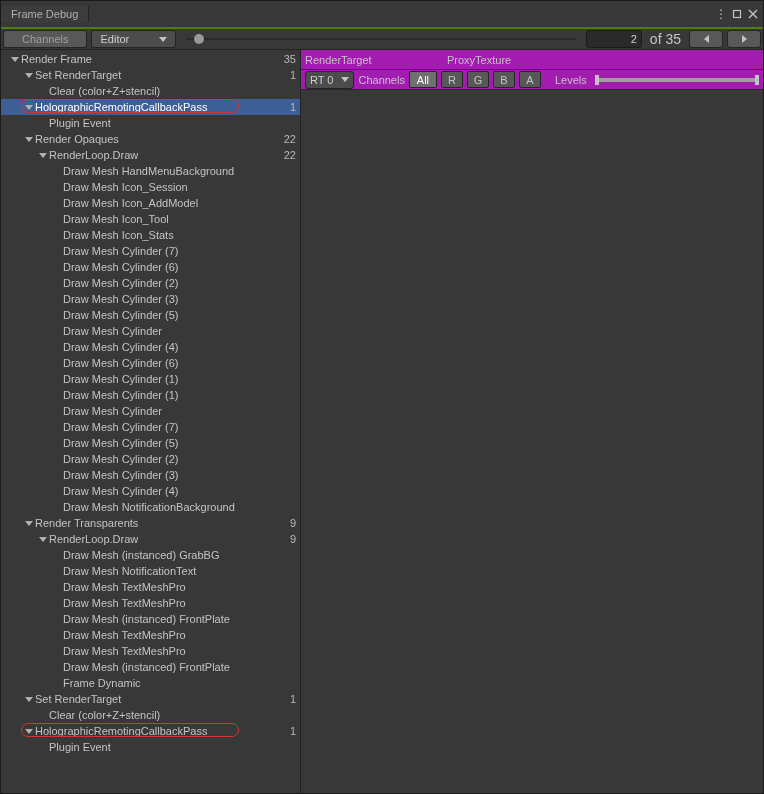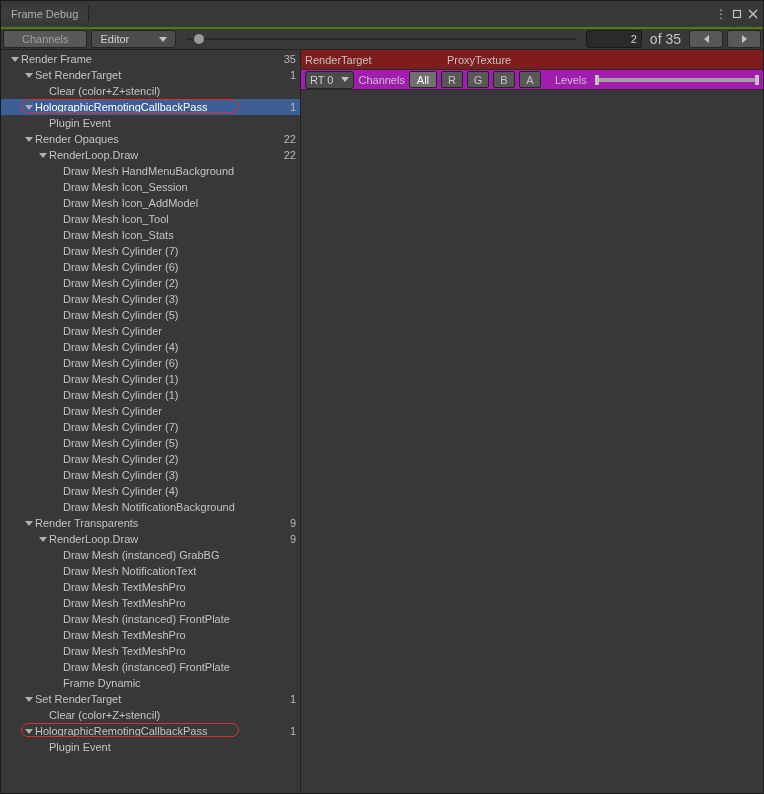--- a/index.html
+++ b/index.html
@@ -176,21 +176,21 @@
     border-radius: 10px;
     pointer-events: none;
   }
   .right-panel {
     flex: 1;
     background: #383838;
     display: flex;
     flex-direction: column;
   }
   .right-header {
-    background: #7f1d1d;
+    background: #a21caf;
     border-bottom: 1px solid #2a2a2a;
     height: 20px;
     display: flex;
     align-items: center;
     padding: 0 4px;
     gap: 2px;
   }
   .right-header .label { color: #c4c4c4; width: 140px; }
   .right-row2 {
     background: #a21caf;

